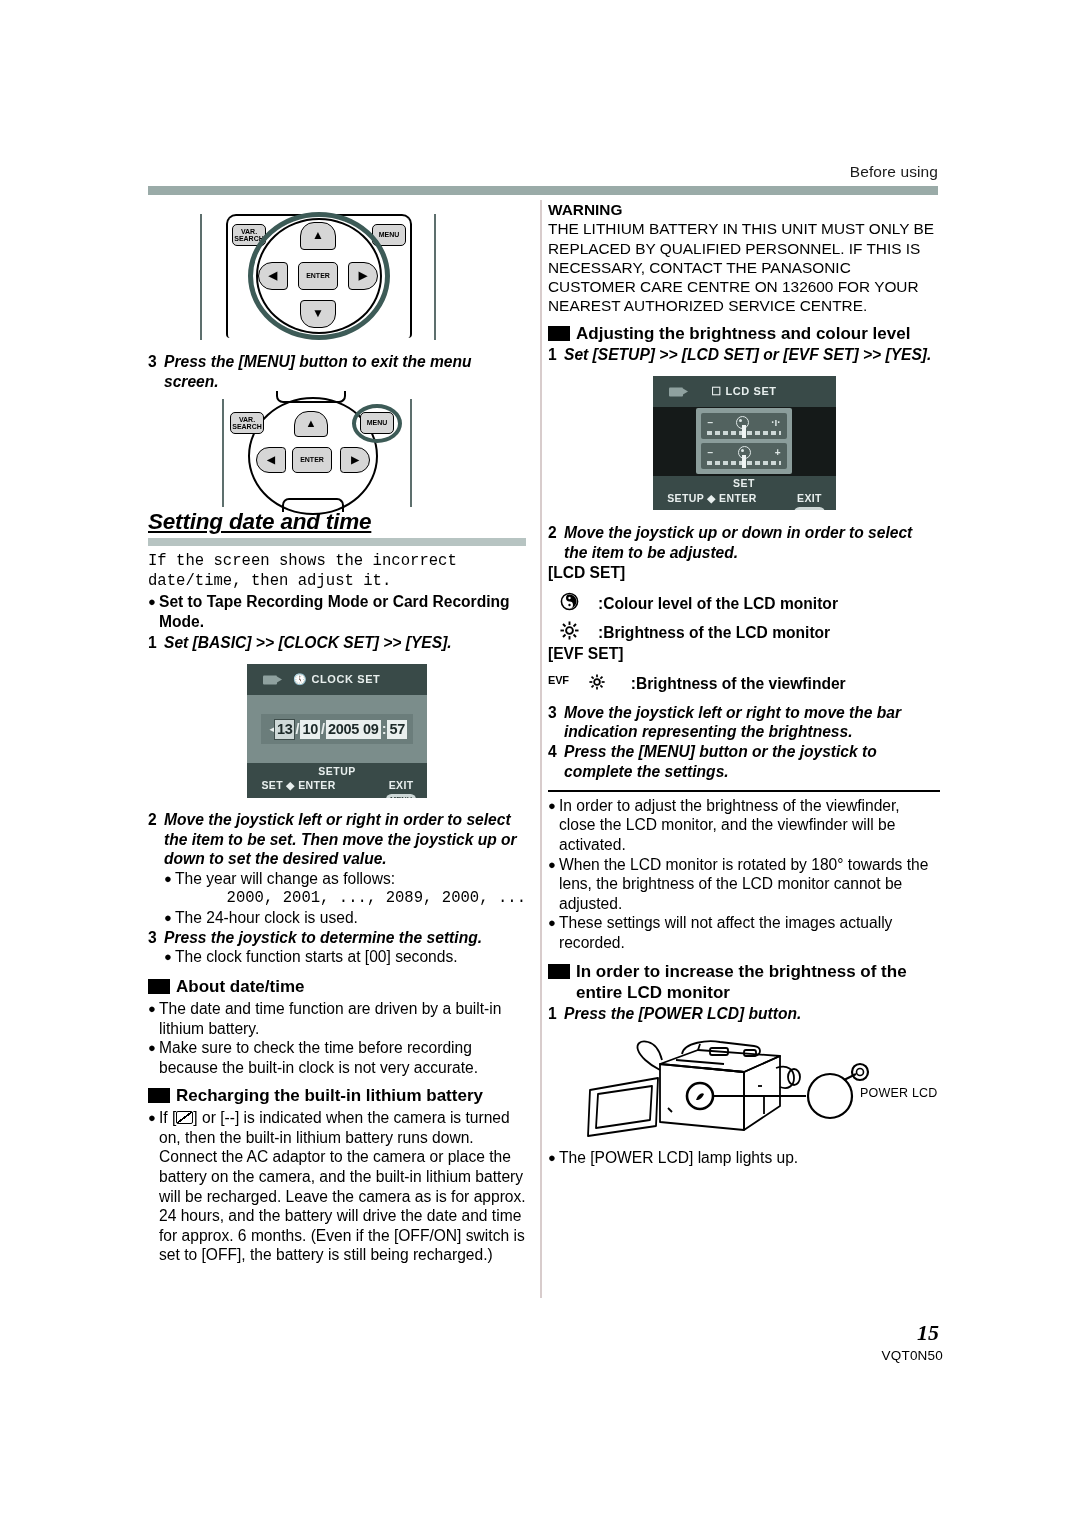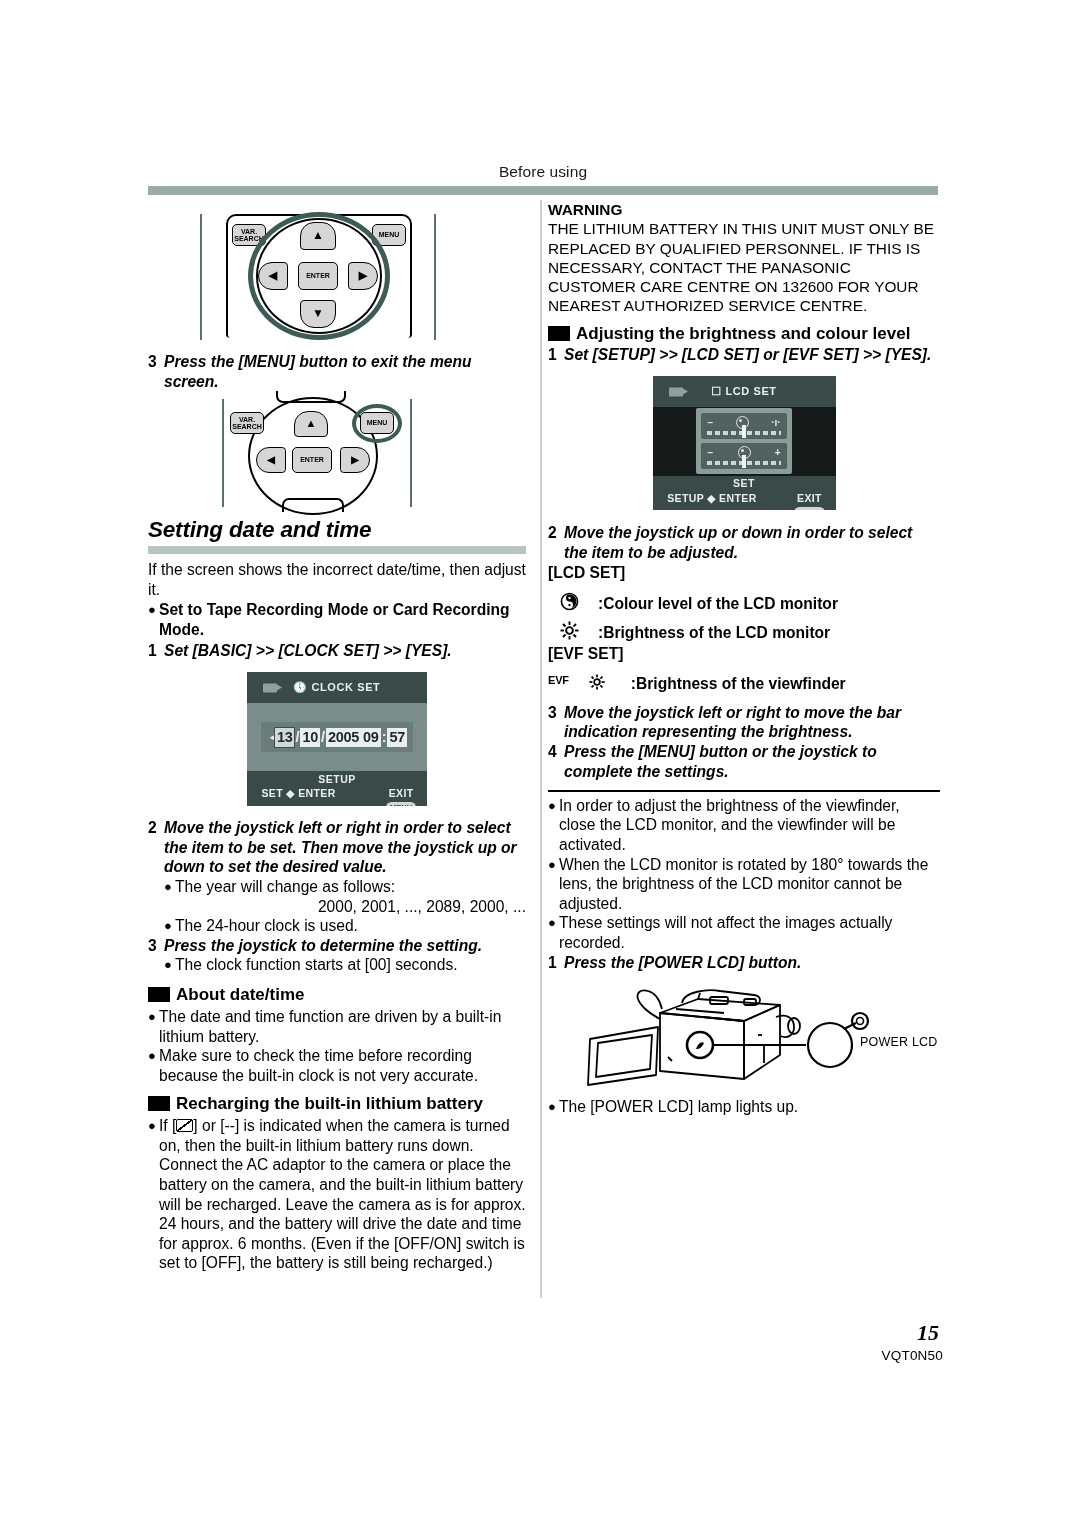--- a/index.html
+++ b/index.html
@@ -24,21 +24,21 @@
   }
 
   
   .runhead {
     position: absolute;
     left: 148px;
     top: 163px;
     width: 790px;
     font-size: 15.5px;
     color: #1a1a1a;
-    text-align: center;
+    text-align: right;
     letter-spacing: .1px;
   }
   .runhead-bar {
     position: absolute;
     left: 148px;
     top: 186px;
     width: 790px;
     height: 9px;
     background: #9aaba8;
   }
@@ -64,20 +64,21 @@
     height: 1098px;
     background: #d8cccc;
   }
 
   
   .body-text {
     font-size: 15.6px;
     line-height: 19.6px;
     color: #000;
     margin: 0;
+    font-family: Liberation Mono, monospace;
   }
   .bold-text {
     font-size: 15.6px;
     line-height: 19.6px;
     font-weight: bold;
     margin: 0;
   }
   .caps-text {
     font-size: 15.4px;
     line-height: 19.3px;
@@ -466,21 +467,21 @@
       <div class="jbtn" style="position:absolute;left:82px;top:13px;width:34px;height:22px;border-radius:5px;flex-direction:column;">
         <span>VAR.</span>
         <span>SEARCH</span>
       </div>
       <div class="jbtn" style="position:absolute;left:212px;top:13px;width:34px;height:22px;border-radius:5px;">
         <span>MENU</span>
       </div>
       <div class="highlight-ring" style="left:204px;top:5px;width:50px;height:39px;border-width:4.5px;"></div>
     </div>
 
-    <div style="margin-top:8px;">
+    <div style="text-decoration:underline;">
       <div class="sec-title">Setting date and time</div>
       <div class="sec-rule"></div>
     </div>
 
     <p class="body-text" style="margin-top:6px;">If the screen shows the incorrect date/time, then adjust it.</p>
 
     <div class="bul bold" style="margin-top:1px;">
       <span class="bul-dot">●</span>
       <span class="bul-body">Set to Tape Recording Mode or Card Recording Mode.</span>
     </div>
@@ -714,20 +715,24 @@
     </div>
     <div class="bul">
       <span class="bul-dot">●</span>
       <span class="bul-body">When the LCD monitor is rotated by 180° towards the lens, the brightness of the LCD monitor cannot be adjusted.</span>
     </div>
     <div class="bul">
       <span class="bul-dot">●</span>
       <span class="bul-body">These settings will not affect the images actually recorded.</span>
     </div>
 
+    <div class="sq-head" style="margin-top:9px;">
+      <span class="sq"></span>
+      <span class="sq-head-body">In order to increase the brightness of the entire LCD monitor</span>
+    </div>
     <div class="step" style="margin-top:1px;">
       <span class="step-num">1</span>
       <span class="step-body">Press the [POWER LCD] button.</span>
     </div>
 
     <div style="position:relative;height:116px;margin-top:6px;">
       <svg width="392" height="116" viewBox="0 0 392 116" aria-hidden="true">
         <g fill="none" stroke="#000" stroke-width="1.8" stroke-linejoin="round">
 
           <path d="M112 34 L112 92 L196 100 L196 42 Z"></path>

